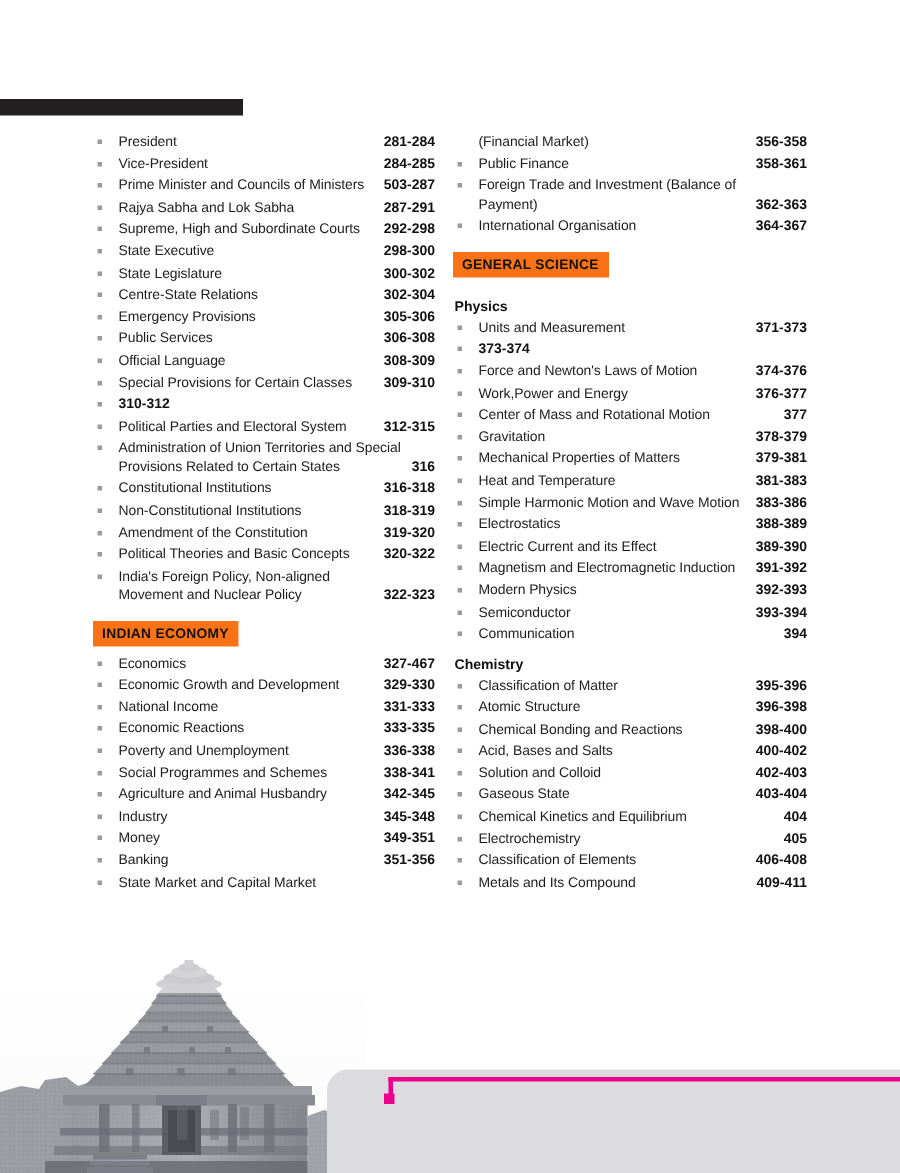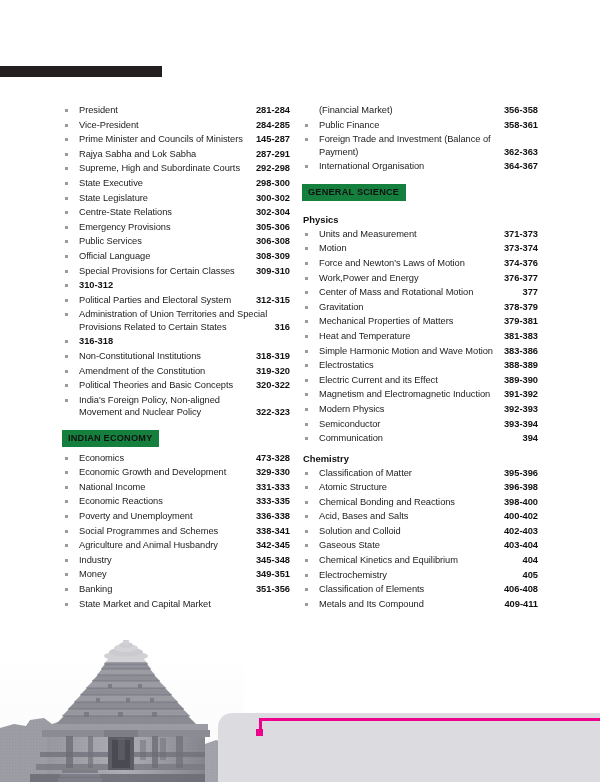--- a/index.html
+++ b/index.html
@@ -24,35 +24,35 @@
     top: 66px;
     width: 162px;
     height: 11px;
     background: #231f20;
   }
 
   
   .content {
     position: absolute;
     left: 0;
-    top: 104px;
+    top: 88px;
     width: 600px;
     height: 560px;
   }
   .col {
     position: absolute;
     top: 0;
   }
   .col-left  { left: 62px;  width: 228px; }
   .col-right { left: 302px; width: 236px; }
 
   
   .sect-head {
     display: inline-block;
-    background: #15803d;
+    background: #f97316;
     font-size: 9.2px;
     font-weight: bold;
     letter-spacing: 0.2px;
     color: #111;
     padding: 3.5px 7px 3.5px 6px;
     margin: 9px 0 5px 0;
   }
 
   
   .sub-head {
@@ -170,21 +170,21 @@
           <span class="entry-pages">281-284</span>
         </li>
         <li class="toc-row">
           <span class="bullet"></span>
           <span class="entry-title">Vice-President</span>
           <span class="entry-pages">284-285</span>
         </li>
         <li class="toc-row multi">
           <span class="bullet"></span>
           <span class="entry-title">Prime Minister and Councils of Ministers</span>
-          <span class="entry-pages">145-287</span>
+          <span class="entry-pages">503-287</span>
         </li>
         <li class="toc-row">
           <span class="bullet"></span>
           <span class="entry-title">Rajya Sabha and Lok Sabha</span>
           <span class="entry-pages">287-291</span>
         </li>
         <li class="toc-row multi">
           <span class="bullet"></span>
           <span class="entry-title">Supreme, High and Subordinate Courts</span>
           <span class="entry-pages">292-298</span>
@@ -233,20 +233,21 @@
           <span class="entry-title">Political Parties and Electoral System</span>
           <span class="entry-pages">312-315</span>
         </li>
         <li class="toc-row multi">
           <span class="bullet"></span>
           <span class="entry-title">Administration of Union Territories and Special Provisions Related to Certain States</span>
           <span class="entry-pages">316</span>
         </li>
         <li class="toc-row">
           <span class="bullet"></span>
+          <span class="entry-title">Constitutional Institutions</span>
           <span class="entry-pages">316-318</span>
         </li>
         <li class="toc-row">
           <span class="bullet"></span>
           <span class="entry-title">Non-Constitutional Institutions</span>
           <span class="entry-pages">318-319</span>
         </li>
         <li class="toc-row">
           <span class="bullet"></span>
           <span class="entry-title">Amendment of the Constitution</span>
@@ -259,21 +260,21 @@
         </li>
         <li class="toc-row multi">
           <span class="bullet"></span>
           <span class="entry-title">India's Foreign Policy, Non-aligned Movement and Nuclear Policy</span>
           <span class="entry-pages">322-323</span>
         </li>
       </ul><div class="sect-head">INDIAN ECONOMY</div><ul class="toc">
         <li class="toc-row">
           <span class="bullet"></span>
           <span class="entry-title">Economics</span>
-          <span class="entry-pages">473-328</span>
+          <span class="entry-pages">327-467</span>
         </li>
         <li class="toc-row">
           <span class="bullet"></span>
           <span class="entry-title">Economic Growth and Development</span>
           <span class="entry-pages">329-330</span>
         </li>
         <li class="toc-row">
           <span class="bullet"></span>
           <span class="entry-title">National Income</span>
           <span class="entry-pages">331-333</span>
@@ -340,21 +341,20 @@
           <span class="entry-pages">364-367</span>
         </li>
       </ul><div class="sect-head">GENERAL SCIENCE</div><div class="sub-head">Physics</div><ul class="toc">
         <li class="toc-row">
           <span class="bullet"></span>
           <span class="entry-title">Units and Measurement</span>
           <span class="entry-pages">371-373</span>
         </li>
         <li class="toc-row">
           <span class="bullet"></span>
-          <span class="entry-title">Motion</span>
           <span class="entry-pages">373-374</span>
         </li>
         <li class="toc-row">
           <span class="bullet"></span>
           <span class="entry-title">Force and Newton's Laws of Motion</span>
           <span class="entry-pages">374-376</span>
         </li>
         <li class="toc-row">
           <span class="bullet"></span>
           <span class="entry-title">Work,Power and Energy</span>

